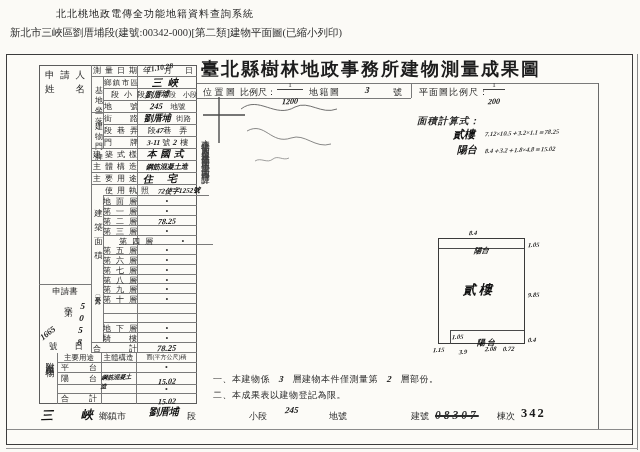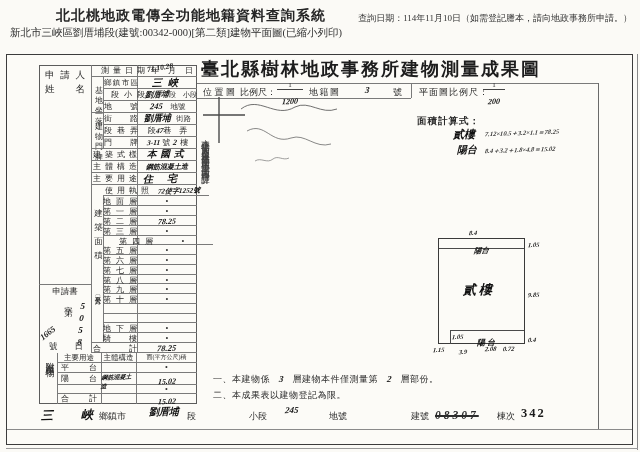--- a/index.html
+++ b/index.html
@@ -21,22 +21,21 @@
   .cellb{position:absolute;box-sizing:border-box;border:1px solid #6f6f6f;}
   .dot{color:#333;}
   .tiny{font-size:6.5px;line-height:7px;color:#222;}
   .strike{text-decoration:line-through;text-decoration-thickness:1.5px;}
   svg{display:block;}
 </style>
 </head>
 <body>
 <div id="screen">
 
-<div class="abs" style="left:56px;top:7px;font-size:14px;font-weight:700;letter-spacing:1px;color:#262626;">北北桃地政電傳全功能地籍資料查詢系統</div>
-<div class="abs" style="right:8px;top:12px;font-size:9px;color:#333;">查詢日期：114年11月10日（如需登記謄本，請向地政事務所申請。）</div>
+<div class="abs" style="left:56px;top:7px;font-size:10px;font-weight:400;letter-spacing:1px;color:#262626;">北北桃地政電傳全功能地籍資料查詢系統</div>
 <div class="abs" style="left:10px;top:26px;font-size:10.5px;color:#303030;">新北市三峽區劉厝埔段(建號:00342-000)[第二類]建物平面圖(已縮小列印)</div>
 
 <div class="vl" style="left:637px;top:54px;height:396px;background:#888;"></div>
 <div class="hl" style="left:6px;top:448px;width:632px;background:#999;"></div>
 
 <div class="abs" style="left:6px;top:54px;width:627px;height:391px;border:1.5px solid #3c3c3c;box-sizing:border-box;background:#fcfbf7;">
 
   <div class="abs" style="left:194px;top:2px;font-size:18px;font-weight:bold;letter-spacing:2px;color:#1d1d1d;white-space:nowrap;">臺北縣樹林地政事務所建物測量成果圖</div>
 
   <div class="cellb" style="left:32px;top:10px;width:158px;height:339px;border-color:#5c5c5c;"></div>
@@ -52,21 +51,21 @@
 
   <div class="abs" style="left:32px;top:229px;width:52px;height:69px;">
     <div class="abs ctr" style="left:6px;top:2px;width:40px;font-size:8.5px;">申請書</div>
     <div class="abs vtx" style="left:24px;top:15px;font-size:8.5px;letter-spacing:3px;">字第</div>
     <div class="abs vtx hw" style="left:37px;top:17px;font-size:9px;letter-spacing:2px;">5058</div>
     <div class="abs hw" style="left:0px;top:44px;font-size:8.5px;transform:rotate(-38deg);">1665</div>
     <div class="abs jst" style="left:10px;top:57px;width:34px;font-size:8.5px;">號日</div>
   </div>
 
   <div class="row" style="left:84px;top:10px;width:106px;height:12px;">
-    <span class="fl-lbl" style="width:44px;padding-left:10px;">測量日期</span>
+    <span class="fl-lbl" style="width:44px;padding-left:2px;">測量日期</span>
     <span class="fl-val jst" style="padding:1px 4px 0 6px;">年月日</span>
   </div>
   <div class="abs hw" style="left:140px;top:8px;font-size:7.5px;transform:rotate(-9deg);">71.10.28</div>
 
   <div class="abs vtx jst" style="left:85px;top:24px;height:32px;font-size:8px;letter-spacing:1px;">基地坐落</div>
   <div class="abs" style="left:84px;top:22px;width:12px;height:36px;border-bottom:1px solid #7a7a7a;box-sizing:border-box;"></div>
   <div class="row" style="left:84px;top:22px;width:106px;height:12px;border-bottom:none;"></div>
   <div class="row" style="left:96px;top:22px;width:94px;height:12px;">
     <span class="fl-lbl" style="padding-left:1px;font-size:7.5px;">鄉鎮市區</span>
     <span class="fl-val"><span class="hwb" style="font-size:10px;letter-spacing:6px;">三峽</span></span>
@@ -237,21 +236,21 @@
   </div>
   <div class="abs jst" style="left:302px;top:31px;width:30px;font-size:9px;">地籍圖</div>
   <div class="abs hw" style="left:358px;top:30px;font-size:9px;">3</div>
   <div class="abs" style="left:386px;top:31px;font-size:9px;">號</div>
   <div class="abs" style="left:412px;top:31px;font-size:9px;letter-spacing:1px;">平面圖比例尺：</div>
   <div class="abs" style="left:476px;top:27px;width:22px;text-align:center;">
     <div style="font-size:7px;line-height:7px;border-bottom:1px solid #444;">1</div>
     <div class="hw" style="font-size:8px;line-height:9px;">200</div>
   </div>
 
-  <div class="abs" style="left:410px;top:60px;font-size:9.5px;font-weight:600;letter-spacing:1px;">面積計算式：</div>
+  <div class="abs" style="left:410px;top:60px;font-size:9.5px;font-weight:600;letter-spacing:1px;font-style:italic;">面積計算式：</div>
   <div class="abs hwb" style="left:446px;top:72px;font-size:11px;">貳樓</div>
   <div class="abs hw" style="left:478px;top:74px;font-size:6.5px;color:#3a3a3a;">7.12×10.5＋3.2×1.1＝78.25</div>
   <div class="abs hwb" style="left:450px;top:88px;font-size:10px;">陽台</div>
   <div class="abs hw" style="left:478px;top:91px;font-size:6.5px;color:#3a3a3a;">8.4＋3.2＋1.8×4.8＝15.02</div>
 
   <div class="abs vtx" style="left:193px;top:78px;height:276px;font-size:8.5px;letter-spacing:1.5px;color:#3d3d3d;">本建物平面圖及位置圖係依使用執照竣工平面圖轉繪計算</div>
 
   <svg class="abs" style="left:196px;top:36px;" width="150" height="100" viewBox="0 0 150 100">
     <line x1="16" y1="6" x2="16" y2="52" stroke="#4a4a4a" stroke-width="1.4"></line>
     <line x1="0" y1="24" x2="42" y2="24" stroke="#4a4a4a" stroke-width="1.4"></line>

